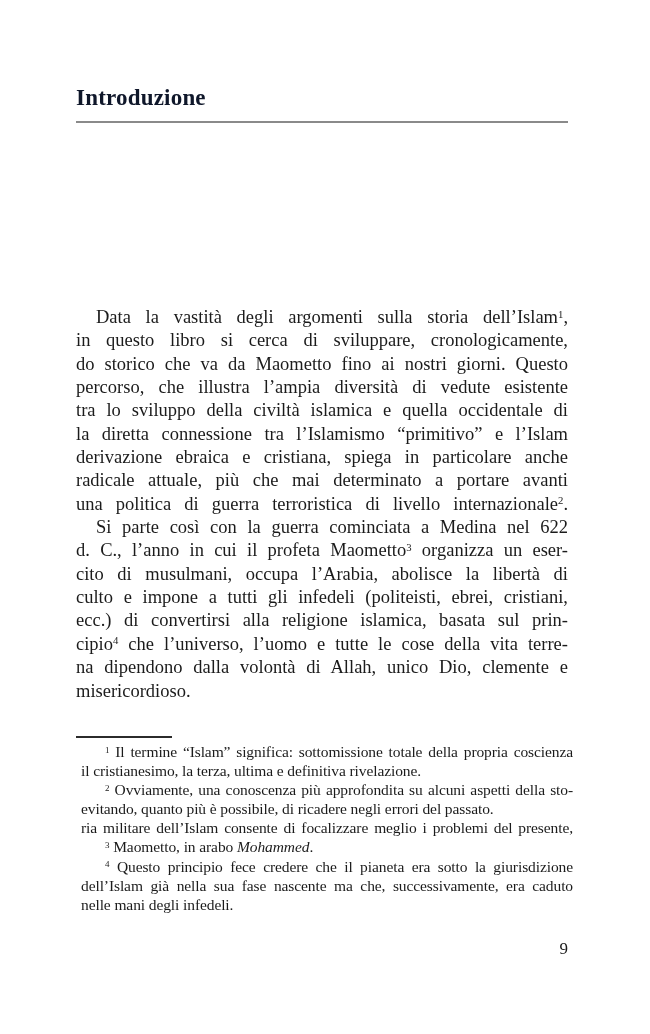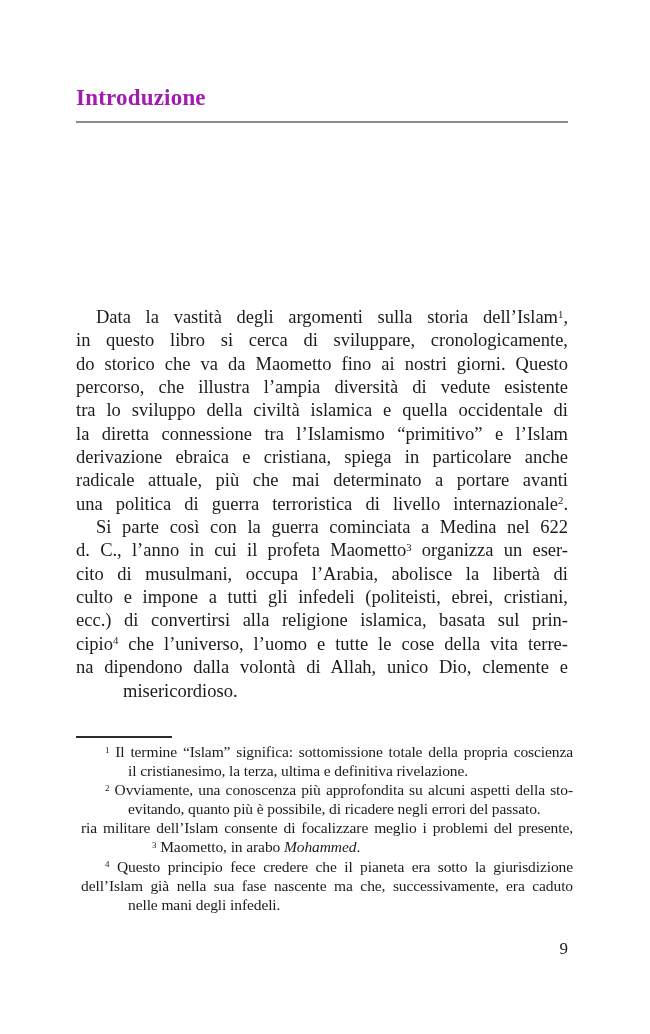--- a/index.html
+++ b/index.html
@@ -8,36 +8,36 @@
     position:relative;
     width:650px; height:1034px;
     margin:0 auto;
     background:#ffffff;
     overflow:hidden;
     font-family:"Liberation Serif", serif;
     color:#1b1b1b;
   }
   .chapter-title {
     position:absolute; left:76px; top:85px;
-    font-size:23px; font-weight:bold; color:#a21caf;
+    font-size:23px; font-weight:bold; color:#0f172a;
     letter-spacing:0.2px;
   }
   .title-rule {
     position:absolute; left:76px; top:121px;
     width:492px; height:2px; background:#8a8a8a;
   }
   .body-text {
     position:absolute; left:76px; top:306px; width:492px;
     font-size:18.5px; line-height:23.35px;
   }
   .line {
     text-align:justify;
     text-align-last:justify;
   }
-  .line.last { text-align-last:left;margin-left:47px; }
+  .line.last { text-align-last:left; }
   .body-text .line.indent { text-indent:20px; }
   sup {
     font-size:0.58em;
     line-height:0;
     vertical-align:baseline;
     position:relative; top:-0.5em;
   }
   .footnote-rule {
     position:absolute; left:76px; top:736px;
     width:96px; height:2px; background:#2b2b2b;

